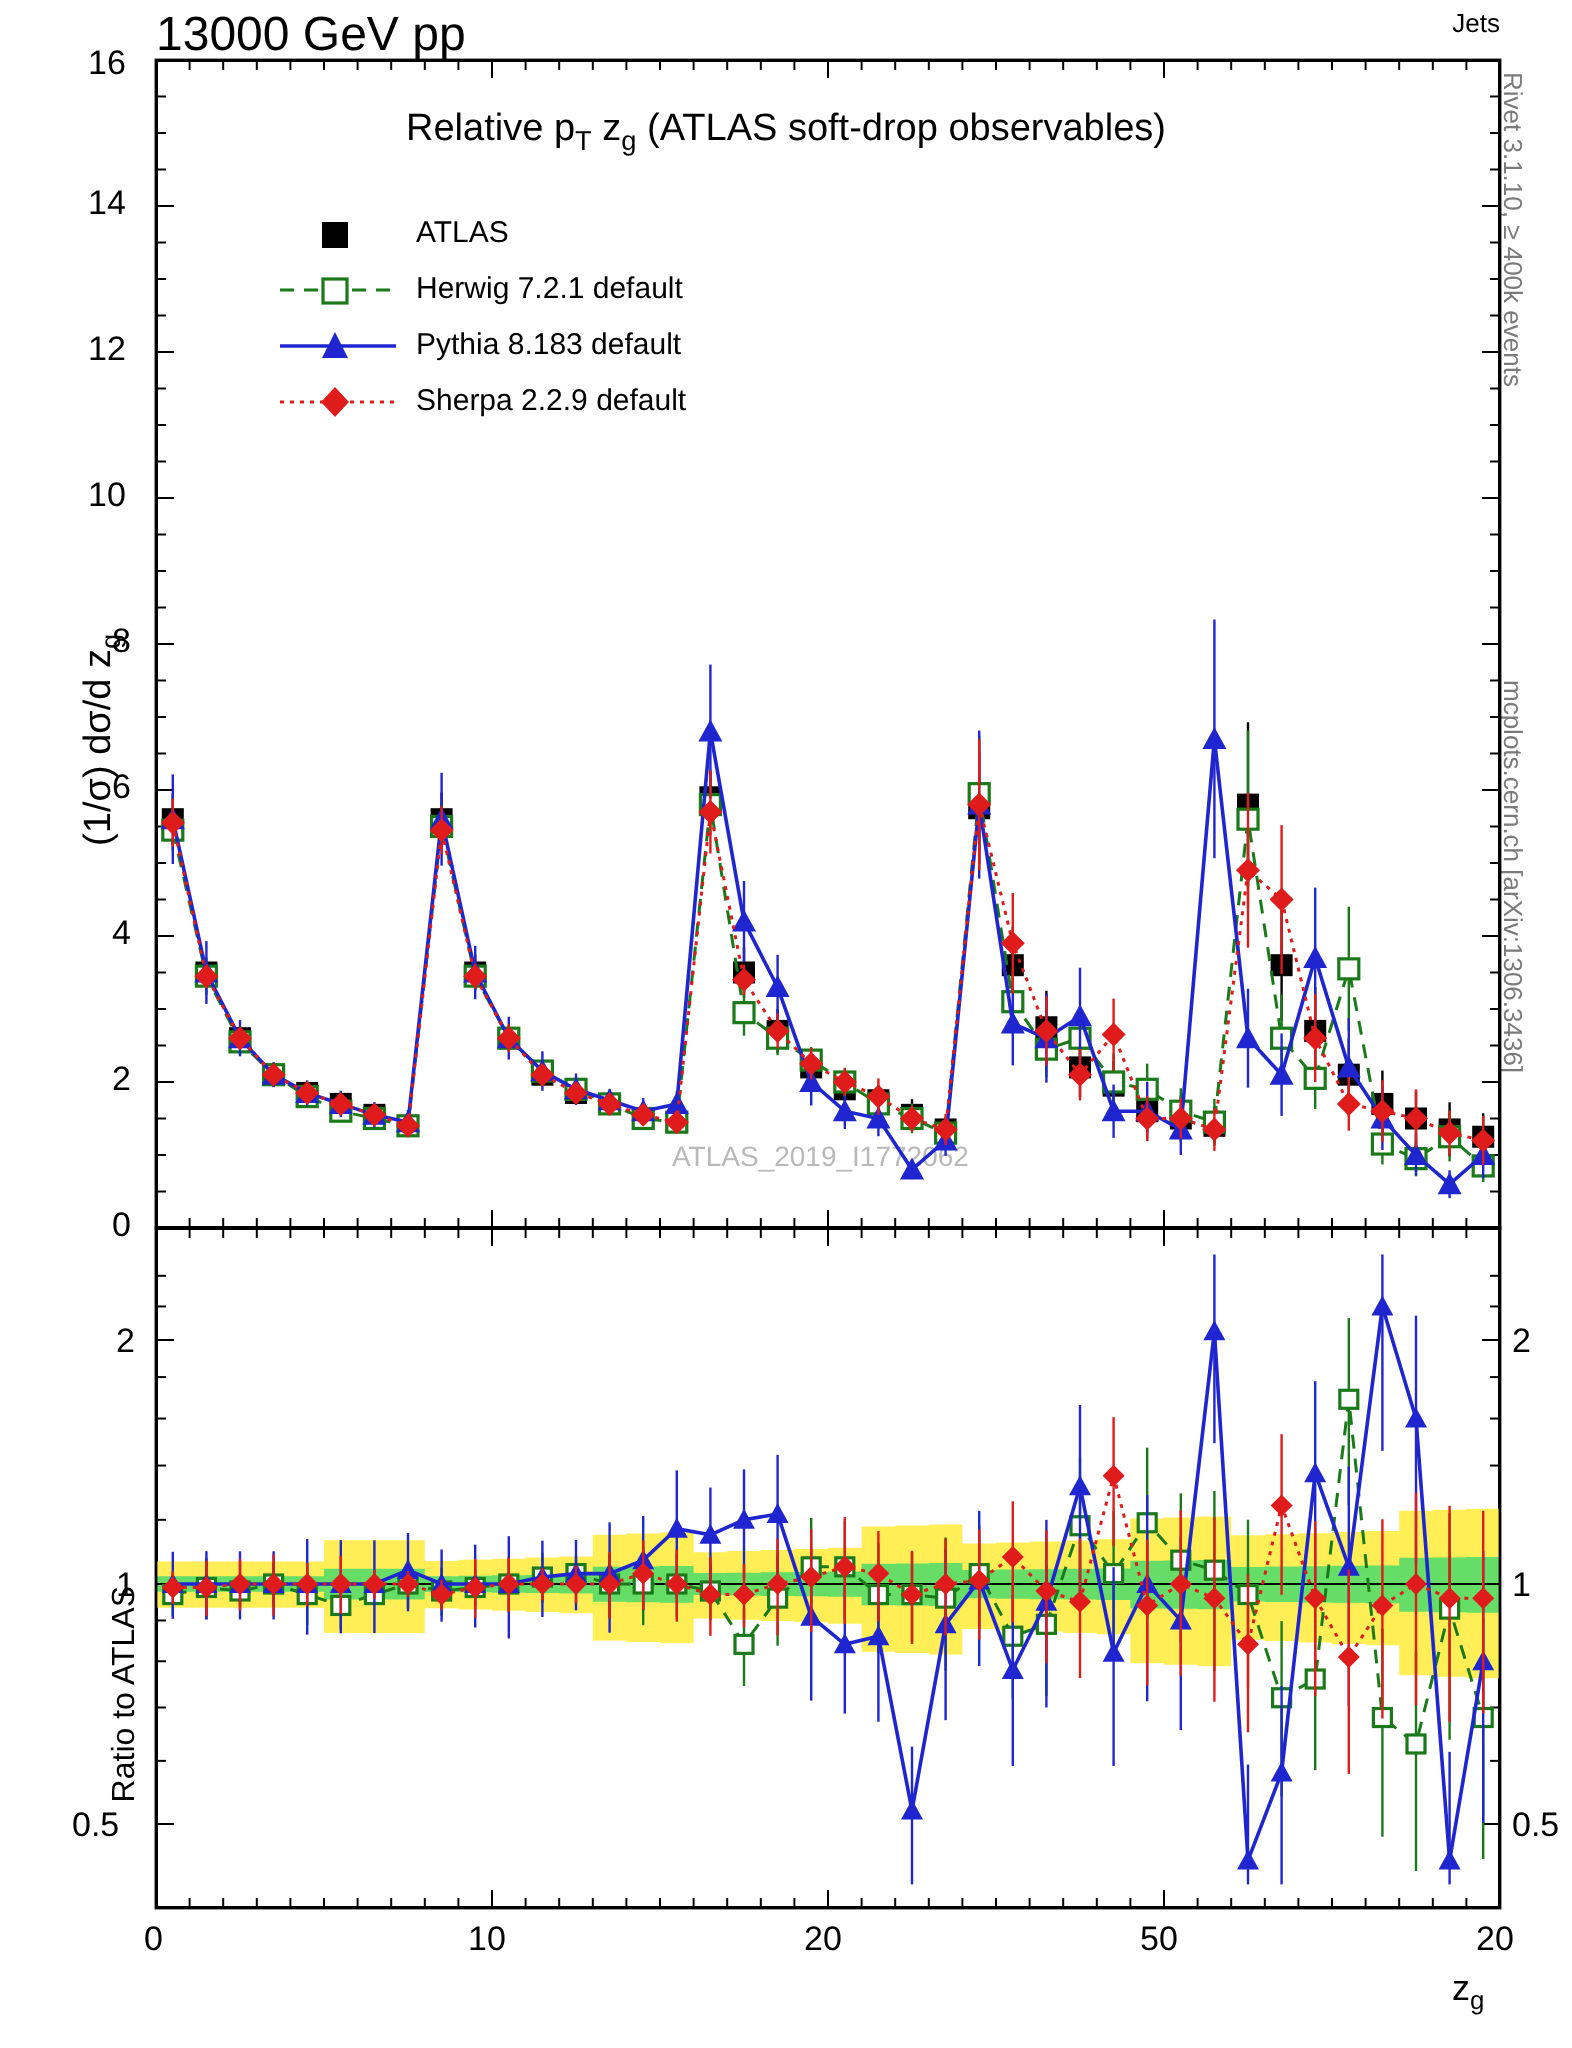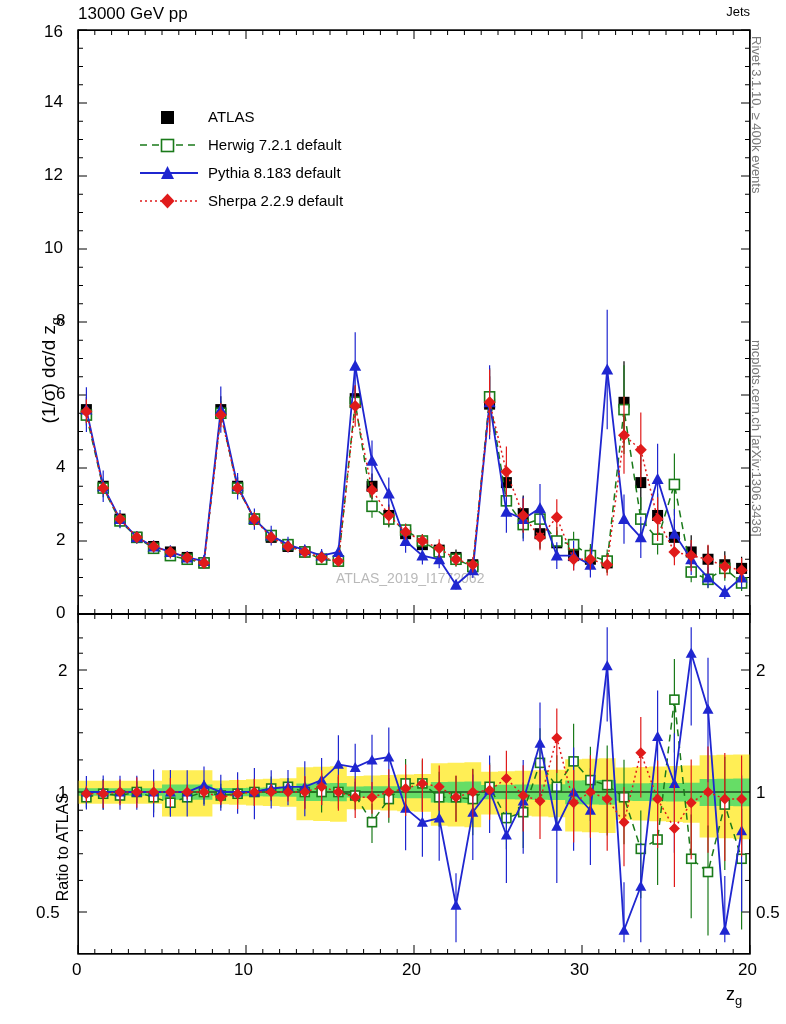--- a/index.html
+++ b/index.html
@@ -2,21 +2,21 @@
 <html><head>
 <meta charset="utf-8">
 <style>
   html, body { margin:0; padding:0; background:#ffffff; }
   body { width:786px; height:1024px; font-family:"Liberation Sans", sans-serif; color:#000; }
   #root { position:relative; width:786px; height:1024px; overflow:hidden; }
 
   .txt { position:absolute; white-space:nowrap; }
 
   
-  #hdr-left  { left:78px;  top:4px;  font-size:17px; }
+  #hdr-left  { left:78px;  top:4px;  font-size:24px; }
   #hdr-right { right:36px; top:4px;  font-size:13px; }
 
   
   .rcap { position:absolute; transform-origin: left top; transform: rotate(90deg); color:#7a7a7a; font-size:13px; white-space:nowrap; }
 
   
   .frame { position:absolute; border:1px solid #000; box-sizing:border-box; }
   #main-frame  { left:78px; top:30px;  width:672px; height:584px; }
   #ratio-frame { left:78px; top:614px; width:672px; height:340px; }
 
@@ -45,20 +45,23 @@
 <div id="root">
 
   <div class="txt" id="hdr-left">13000 GeV pp</div>
   <div class="txt" id="hdr-right">Jets</div>
 
   <div class="rcap" style="left:764px; top:36px;">Rivet 3.1.10,  ≥ 400k events</div>
   <div class="rcap" style="left:764px; top:340px;">mcplots.cern.ch [arXiv:1306.3436]</div>
 
   <div class="frame" id="main-frame"></div>
 
+  <div class="txt plot-title">
+    Relative p<span class="sub">T</span> z<span class="sub">g</span> (ATLAS soft-drop observables)
+  </div>
 
   <div class="txt ylab-main">
     (1/σ) dσ/d z<span class="sub">g</span>
   </div>
 
   <div class="tlabel" style="left:56px;  top:603px;">0</div>
   <div class="tlabel" style="left:56px;  top:530px;">2</div>
   <div class="tlabel" style="left:56px;  top:457px;">4</div>
   <div class="tlabel" style="left:56px;  top:384px;">6</div>
   <div class="tlabel" style="left:56px;  top:311px;">8</div>
@@ -114,21 +117,21 @@
   <div class="tlabel" style="left:36px;  top:903px;">0.5</div>
   <div class="tlabel" style="left:58px;  top:783px;">1</div>
   <div class="tlabel" style="left:58px;  top:661px;">2</div>
   <div class="tlabel" style="left:756px; top:903px;">0.5</div>
   <div class="tlabel" style="left:756px; top:783px;">1</div>
   <div class="tlabel" style="left:756px; top:661px;">2</div>
 
   <div class="tlabel" style="left:72px;  top:960px;">0</div>
   <div class="tlabel" style="left:234px; top:960px;">10</div>
   <div class="tlabel" style="left:402px; top:960px;">20</div>
-  <div class="tlabel" style="left:570px; top:960px;">30</div>
+  <div class="tlabel" style="left:570px; top:960px;">50</div>
   <div class="tlabel" style="left:738px; top:960px;">20</div>
 
   <div class="txt" style="left:726px; top:984px; font-size:18px;">
     z<span class="sub">g</span>
   </div>
 
   <svg id="draw" width="786" height="1024">
       <line x1="78" y1="614" x2="78" y2="605" stroke="#000" stroke-width="1"></line>
       <line x1="78" y1="30" x2="78" y2="39" stroke="#000" stroke-width="1"></line>
       <line x1="94.8" y1="614" x2="94.8" y2="609" stroke="#000" stroke-width="1"></line>

